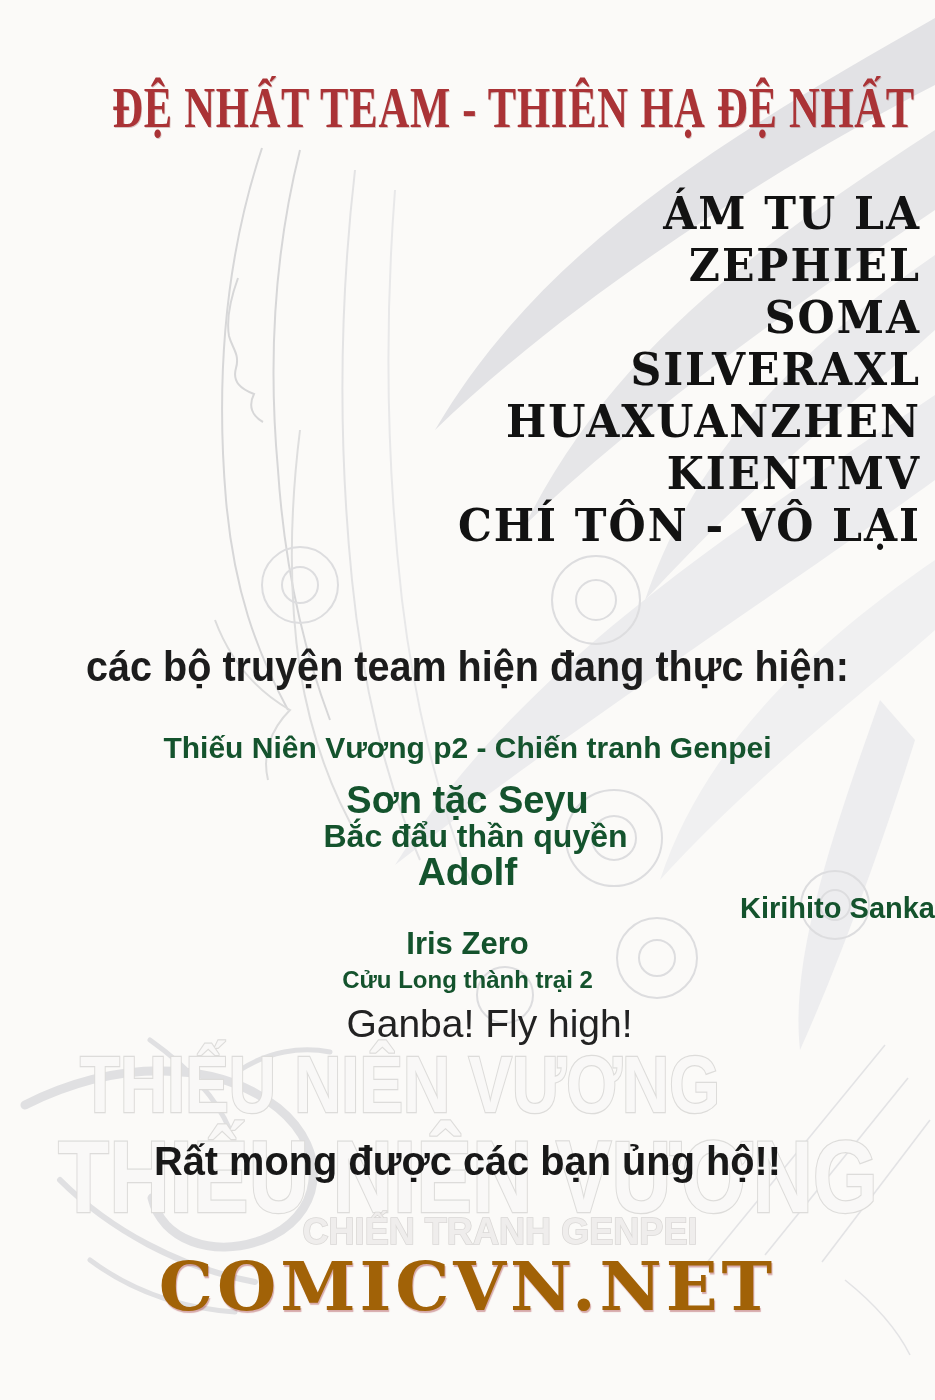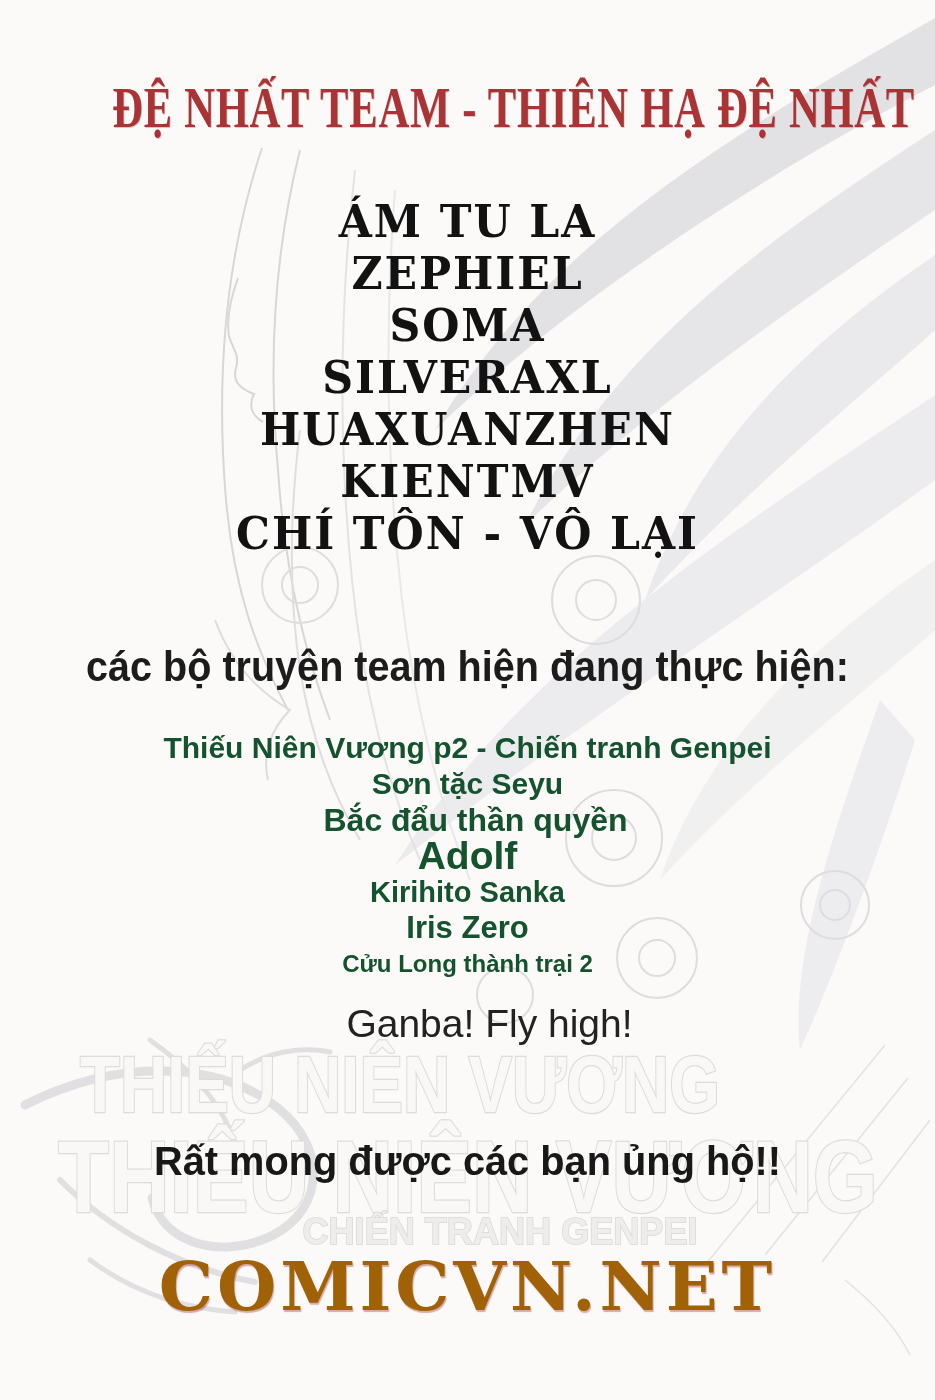--- a/index.html
+++ b/index.html
@@ -20,21 +20,21 @@
     font-family:"Liberation Serif",serif;
     font-weight:900;
     font-size:56px;
     letter-spacing:1px;
     color:#aa3336;
     transform:scaleX(0.76);
     transform-origin:50% 50%;
     text-shadow:1px 1px 0 rgba(120,30,30,0.25);
   }
 
-  .members{top:196px;}
+  .members{top:188px;text-align:right;}
   .member{
     font-family:"DejaVu Serif","Liberation Serif",serif;
     font-weight:900;
     font-size:44px;
     line-height:52px;
     letter-spacing:2px;
     color:#121212;
     transform:scaleX(0.97);
     transform-origin:50% 50%;
   }
@@ -48,24 +48,24 @@
     transform-origin:50% 50%;
   }
 
   .projects{top:730px;}
   .proj{
     font-weight:bold;
     color:#14532d;
     line-height:36px;
   }
   .proj-0{font-size:30px;}
-  .proj-1{font-size:30px;}
+  .proj-1{font-size:38px;margin-top:16px;}
   .proj-2{font-size:32px;margin-left:16px;}
   .proj-3{font-size:39px;}
-  .proj-4{font-size:29px;}
+  .proj-4{font-size:29px;text-align:right;}
   .proj-5{font-size:31px;}
   .proj-6{font-size:24px;}
 
   .slogan{
     top:1002px;
     font-size:39px;
     font-weight:normal;
     color:#222;
     margin-left:22px;
   }

